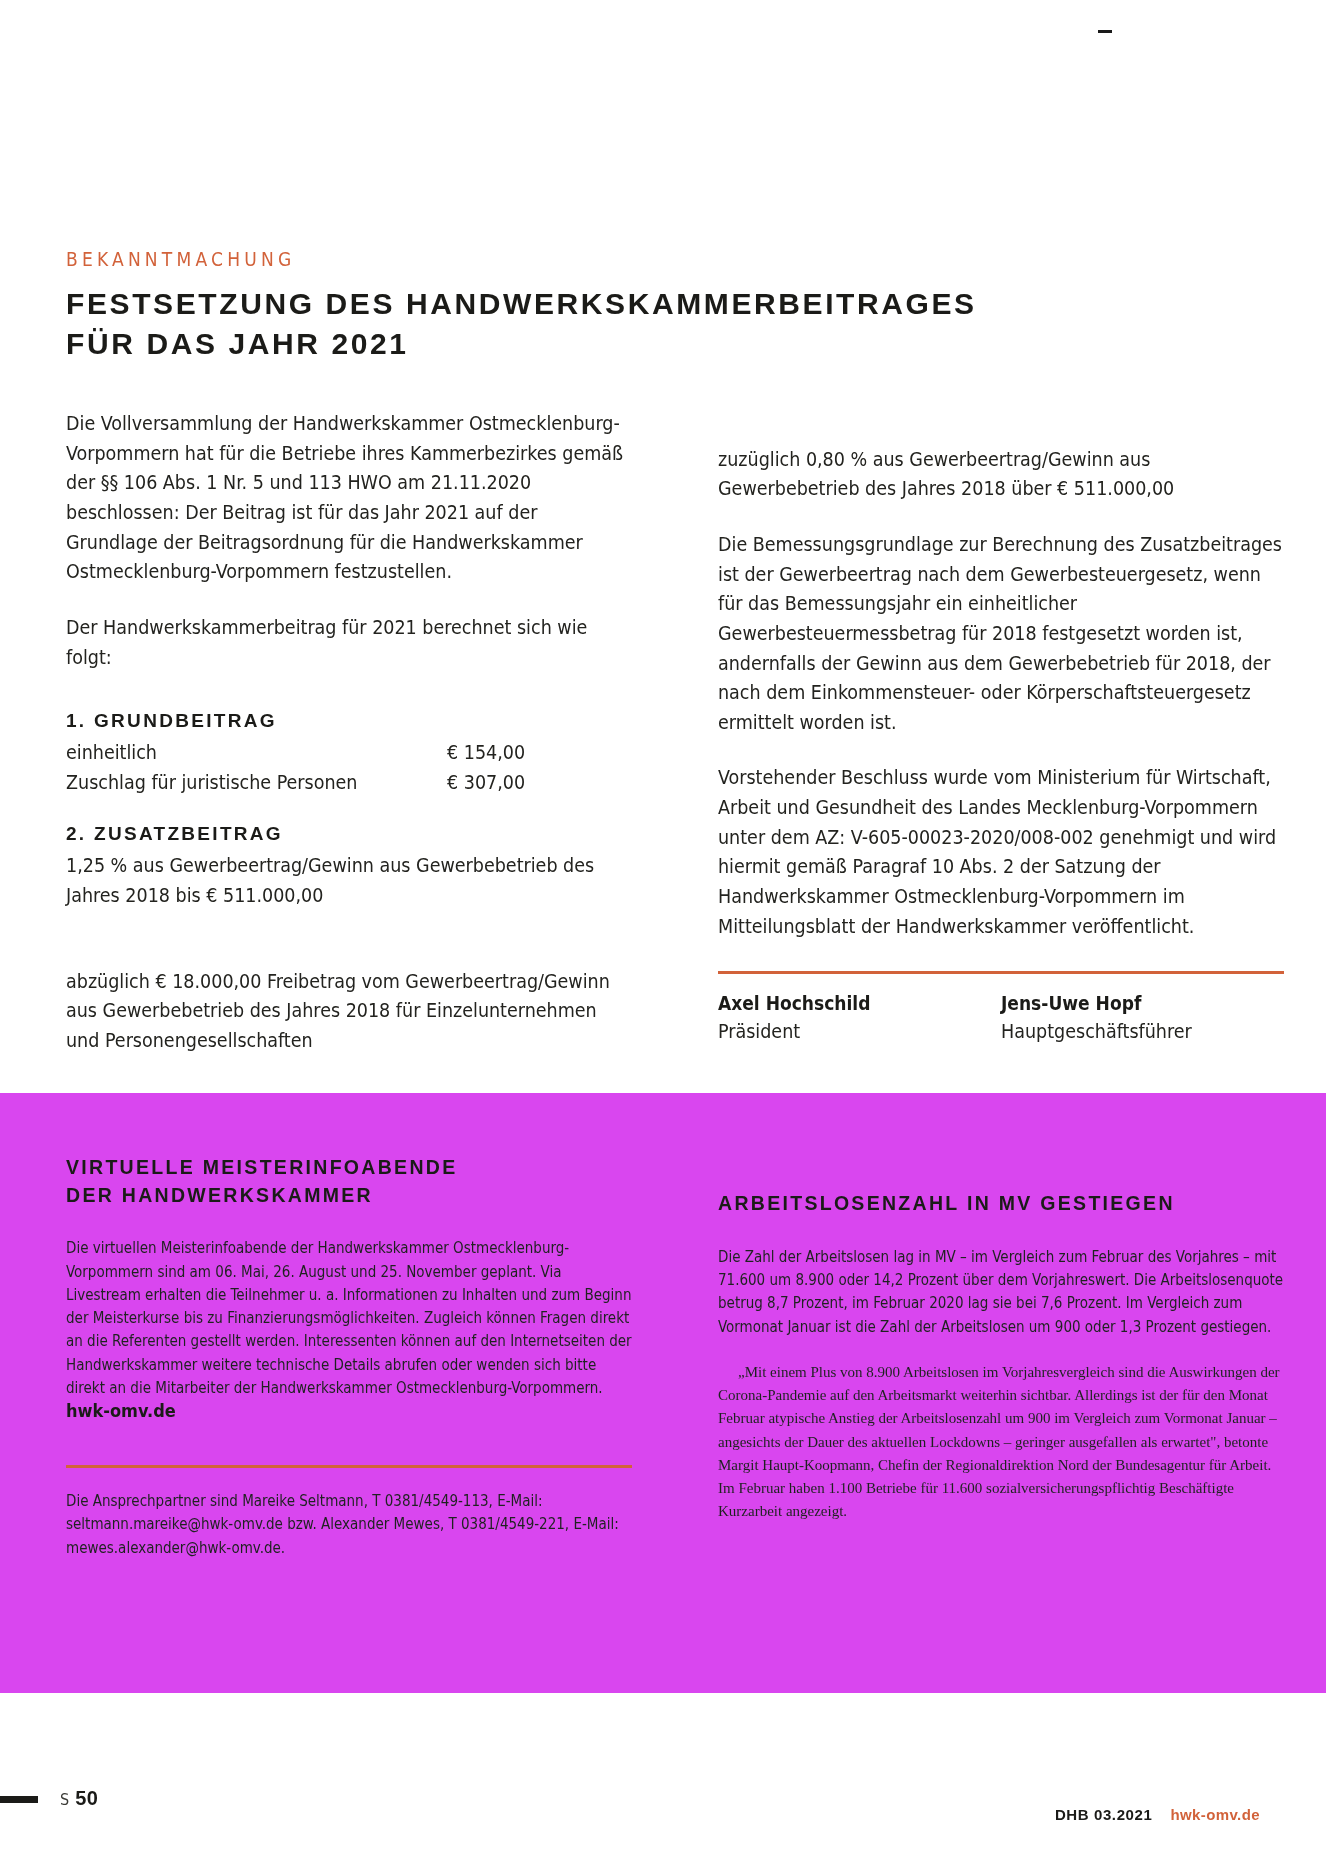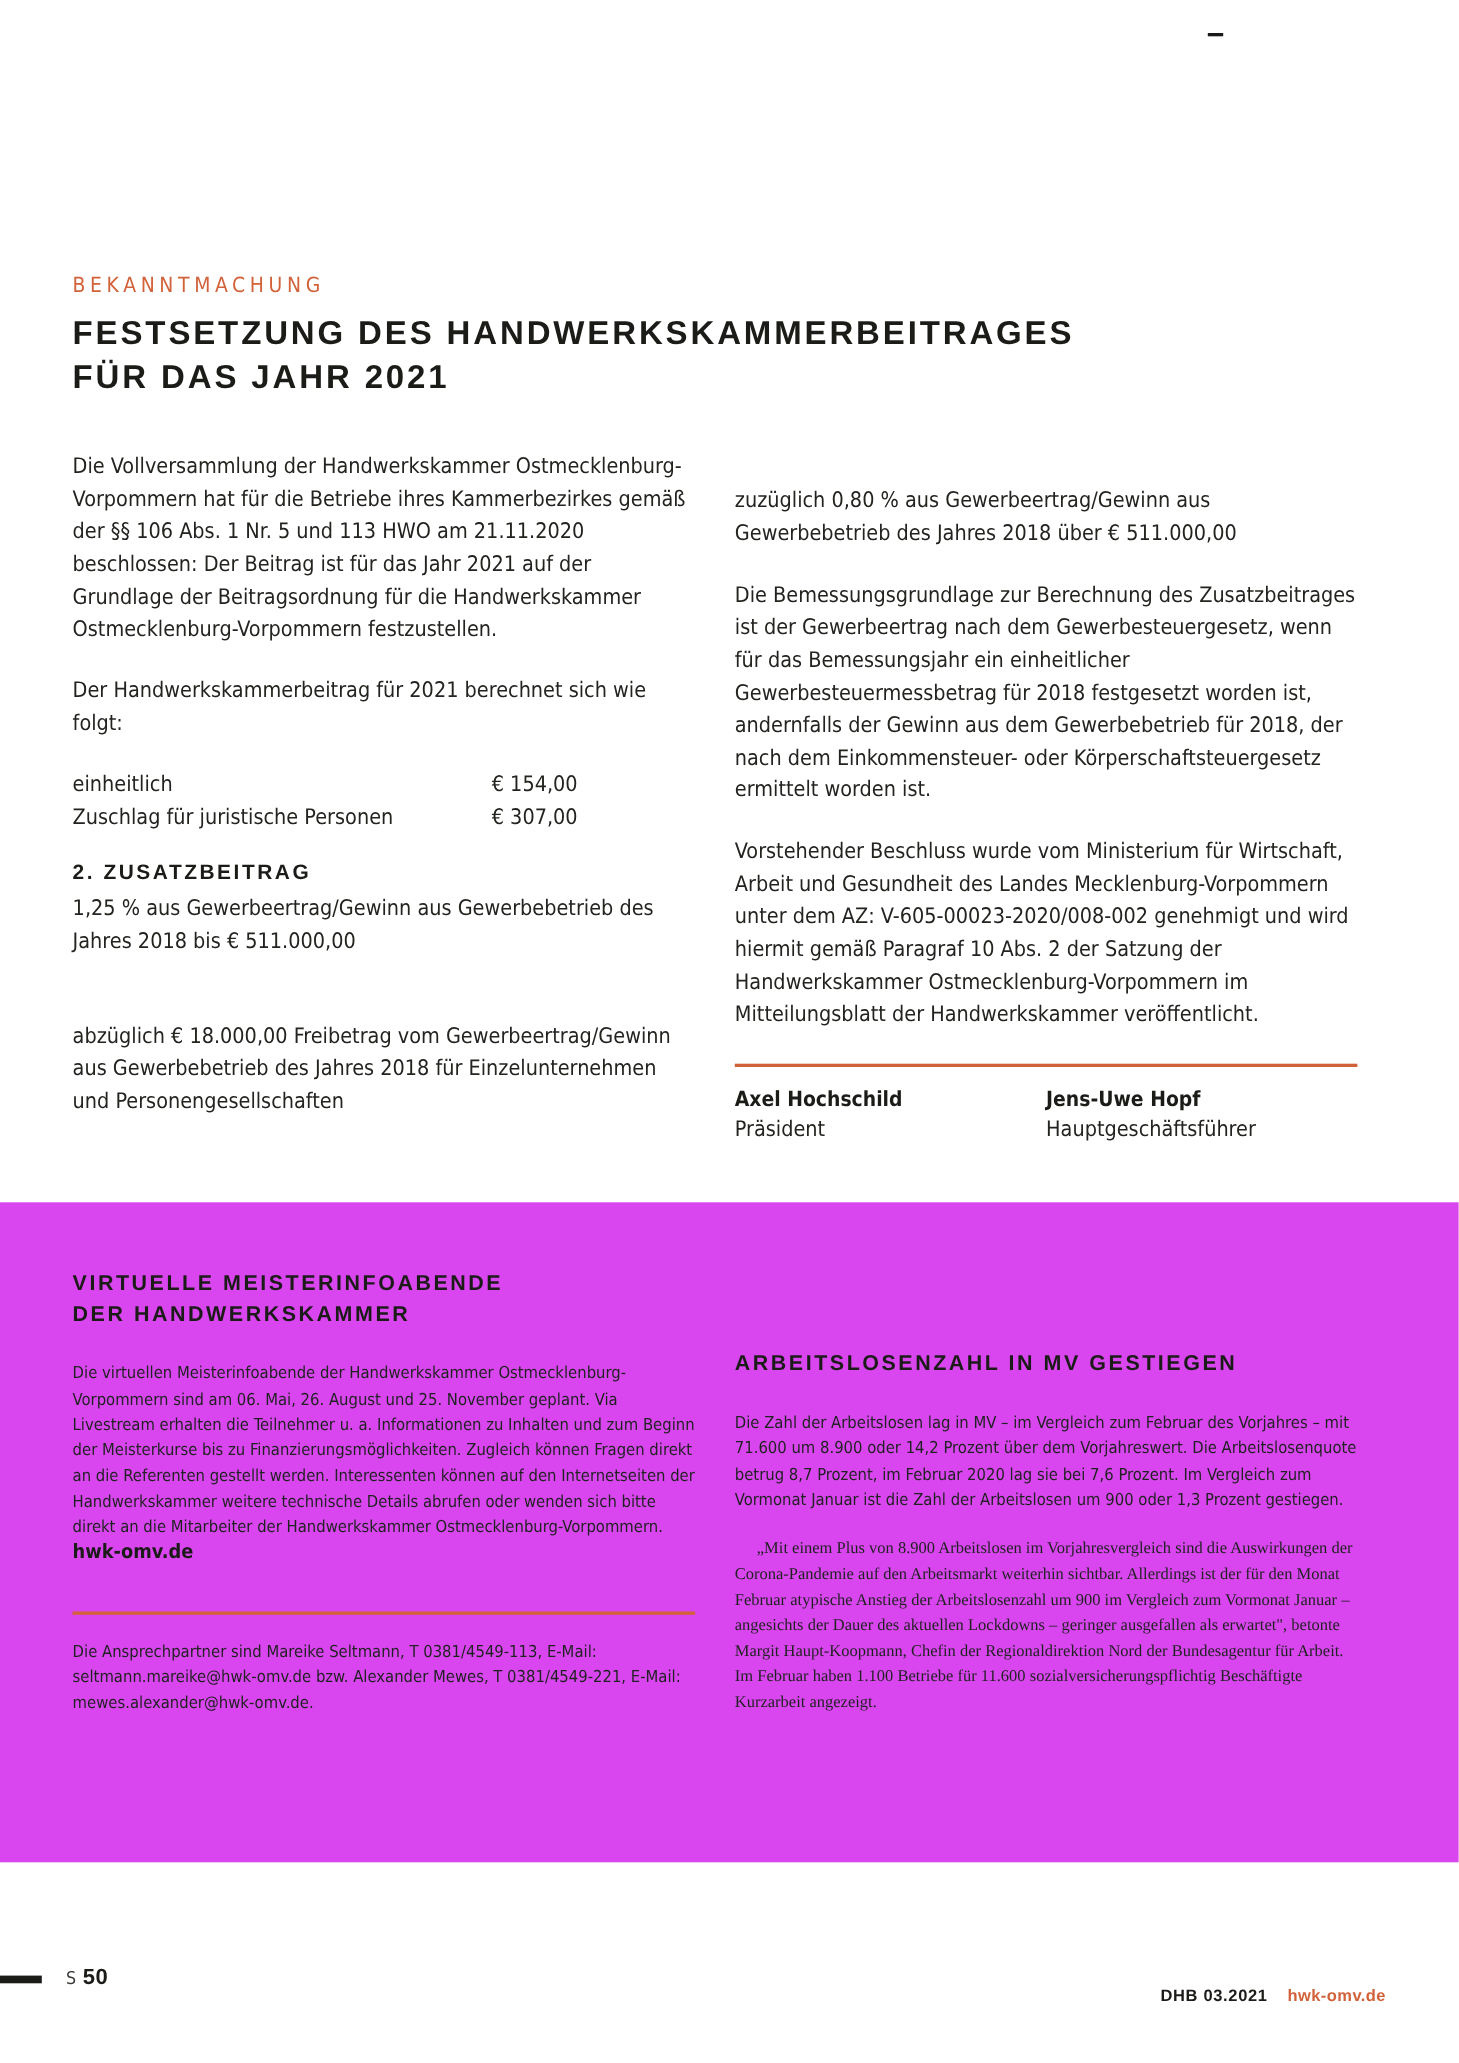--- a/index.html
+++ b/index.html
@@ -56,22 +56,22 @@
     line-height: 1.32;
     font-weight: 700;
     letter-spacing: 2.6px;
     margin: 0 0 46px 0;
     font-family: "Liberation Sans", sans-serif;
   }
   .headline .hl-line { display: block; }
 
   .cols {
     display: flex;
-    gap: 36px;
-    align-items: flex-end;
+    gap: 86px;
+    align-items: center;
   }
   .col {
     width: 566px;
     flex: 0 0 566px;
   }
 
   p.body {
     color: #23231f;
     font-size: 19.5px;
     line-height: 1.52;
@@ -266,20 +266,21 @@
       <span class="hl-line">FESTSETZUNG DES HANDWERKSKAMMERBEITRAGES</span>
       <span class="hl-line">FÜR DAS JAHR 2021</span>
     </h1>
 
     <div class="cols">
 
       <div class="col">
         <p class="body">Die Vollversammlung der Handwerkskammer Ostmecklenburg-Vorpommern hat für die Betriebe ihres Kammerbezirkes gemäß der §§ 106 Abs. 1 Nr. 5 und 113 HWO am 21.11.2020 beschlossen: Der Beitrag ist für das Jahr 2021 auf der Grundlage der Beitragsordnung für die Handwerkskammer Ostmecklenburg-Vorpommern festzustellen.</p>
         <p class="body">Der Handwerkskammerbeitrag für 2021 berechnet sich wie folgt:</p>
 
+        <h3 class="subhead first">1. GRUNDBEITRAG</h3>
         <table class="fee-table">
           <tbody>
             <tr>
               <td>einheitlich</td>
               <td class="amount">€ 154,00</td>
             </tr>
             <tr>
               <td>Zuschlag für juristische Personen</td>
               <td class="amount">€ 307,00</td>
             </tr>

